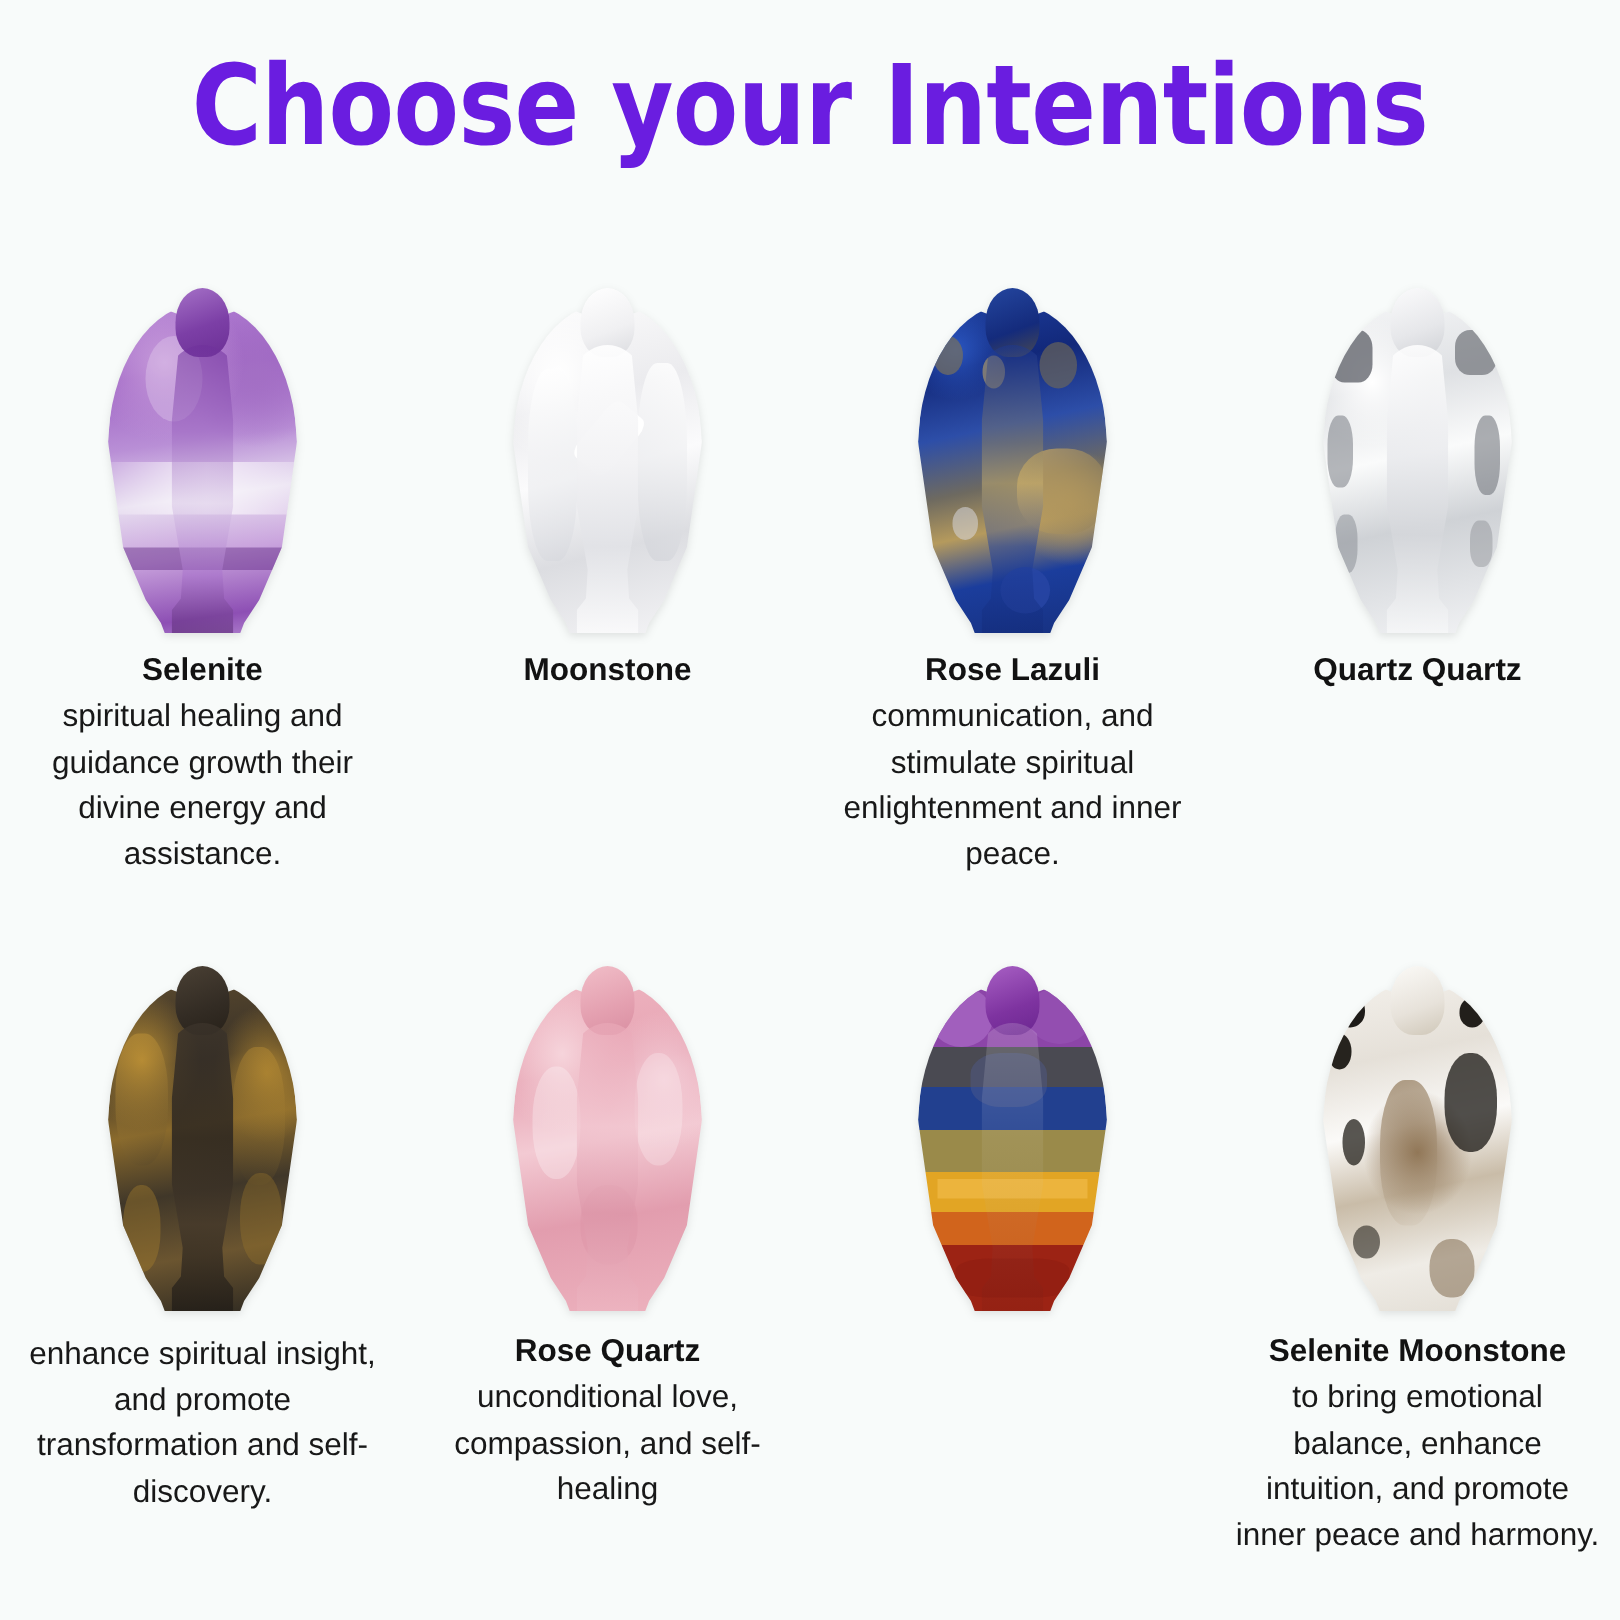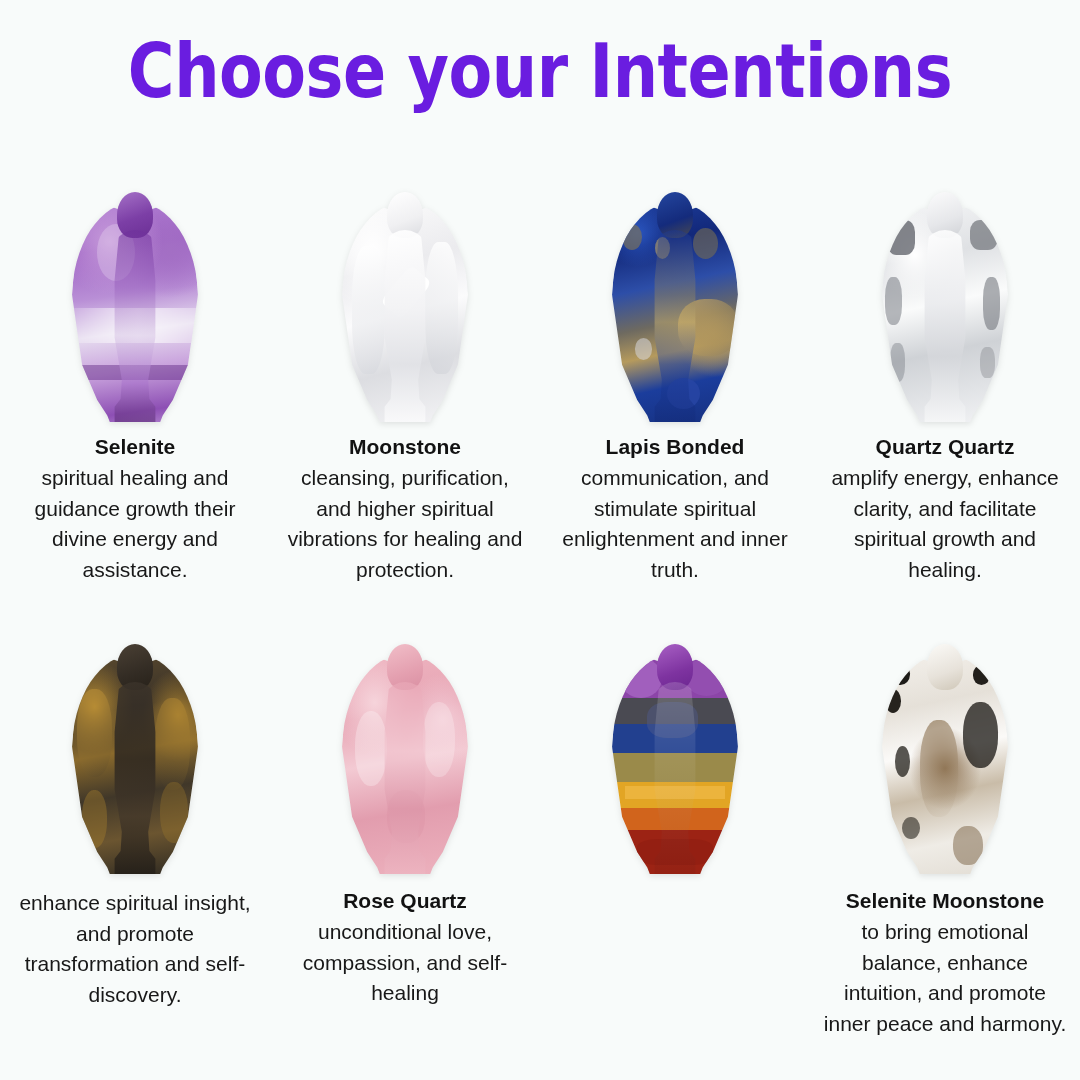--- a/index.html
+++ b/index.html
@@ -196,21 +196,20 @@
               <div class="vein" style="left:66%;top:18%;width:26%;height:60%;background:linear-gradient(200deg,rgba(255,255,255,0.85),rgba(205,207,213,0.55));border-radius:40%;"></div>
               <div class="vein" style="left:40%;top:30%;width:22%;height:22%;background:rgba(255,255,255,0.95);border-radius:20%;transform:rotate(40deg);"></div>
             </div>
             <div class="head" style="background:linear-gradient(160deg,#ffffff 0%,#f0f0f2 60%,#dadbdf 100%);"></div>
             <div class="body-col" style="background:linear-gradient(180deg,#ffffff 0%,#f2f2f4 40%,#e2e3e7 70%,#fafafb 100%);opacity:0.9;"></div>
           </div>
         </div>
       </div>
       <div class="text-box">
         <p class="name">Moonstone</p>
-        <p class="desc">cleansing, purification, and higher spiritual vibrations for healing and protection.</p>
       </div>
     </div>
 
     <div class="card">
       <div class="figure-box">
         <div class="angel-wrap">
           <div class="angel">
             <div class="wings" style="background:
                 radial-gradient(ellipse 40% 22% at 20% 14%, #2a55bf 0%, rgba(42,85,191,0) 70%),
                 radial-gradient(ellipse 45% 26% at 82% 62%, #b79a5b 0%, rgba(183,154,91,0) 68%),
@@ -221,22 +220,22 @@
               <div class="vein" style="left:64%;top:12%;width:20%;height:14%;background:rgba(110,104,88,0.65);"></div>
               <div class="vein" style="left:18%;top:62%;width:14%;height:10%;background:rgba(215,215,220,0.55);"></div>
               <div class="vein" style="left:44%;top:80%;width:26%;height:14%;background:rgba(40,70,165,0.8);"></div>
             </div>
             <div class="head" style="background:linear-gradient(160deg,#24469f 0%,#142b7c 60%,#4a4a50 100%);"></div>
             <div class="body-col" style="background:linear-gradient(180deg,#1a3794 0%,#8a8064 34%,#c8b070 48%,#1e3f9e 70%,#122a79 100%);opacity:0.5;"></div>
           </div>
         </div>
       </div>
       <div class="text-box">
-        <p class="name">Lapis Bonded</p>
-        <p class="desc">communication, and stimulate spiritual enlightenment and inner truth.</p>
+        <p class="name">Rose Lazuli</p>
+        <p class="desc">communication, and stimulate spiritual enlightenment and inner peace.</p>
       </div>
     </div>
 
     <div class="card">
       <div class="figure-box">
         <div class="angel-wrap">
           <div class="angel">
             <div class="wings" style="background:
                 radial-gradient(ellipse 50% 30% at 26% 24%, #ffffff 0%, rgba(255,255,255,0) 66%),
                 linear-gradient(168deg, #f6f7f8 0%, #dfe1e4 26%, #fafbfb 46%, #cfd2d6 66%, #f2f3f5 100%);">
@@ -247,21 +246,20 @@
               <div class="vein" style="left:6%;top:64%;width:12%;height:18%;background:rgba(120,124,132,0.42);border-radius:40%;"></div>
               <div class="vein" style="left:78%;top:66%;width:12%;height:14%;background:rgba(125,128,135,0.38);border-radius:40%;"></div>
             </div>
             <div class="head" style="background:linear-gradient(160deg,#fbfbfc 0%,#e6e7ea 60%,#cfd1d5 100%);"></div>
             <div class="body-col" style="background:linear-gradient(180deg,#ffffff 0%,#e9eaed 38%,#d5d7db 66%,#f6f7f8 100%);opacity:0.85;"></div>
           </div>
         </div>
       </div>
       <div class="text-box">
         <p class="name">Quartz Quartz</p>
-        <p class="desc">amplify energy, enhance clarity, and facilitate spiritual growth and healing.</p>
       </div>
     </div>
 
     <div class="card row2">
       <div class="figure-box">
         <div class="angel-wrap">
           <div class="angel">
             <div class="wings" style="background:
                 radial-gradient(ellipse 44% 30% at 18% 24%, #b78c33 0%, rgba(183,140,51,0) 70%),
                 radial-gradient(ellipse 40% 30% at 84% 28%, #a98130 0%, rgba(169,129,48,0) 70%),

